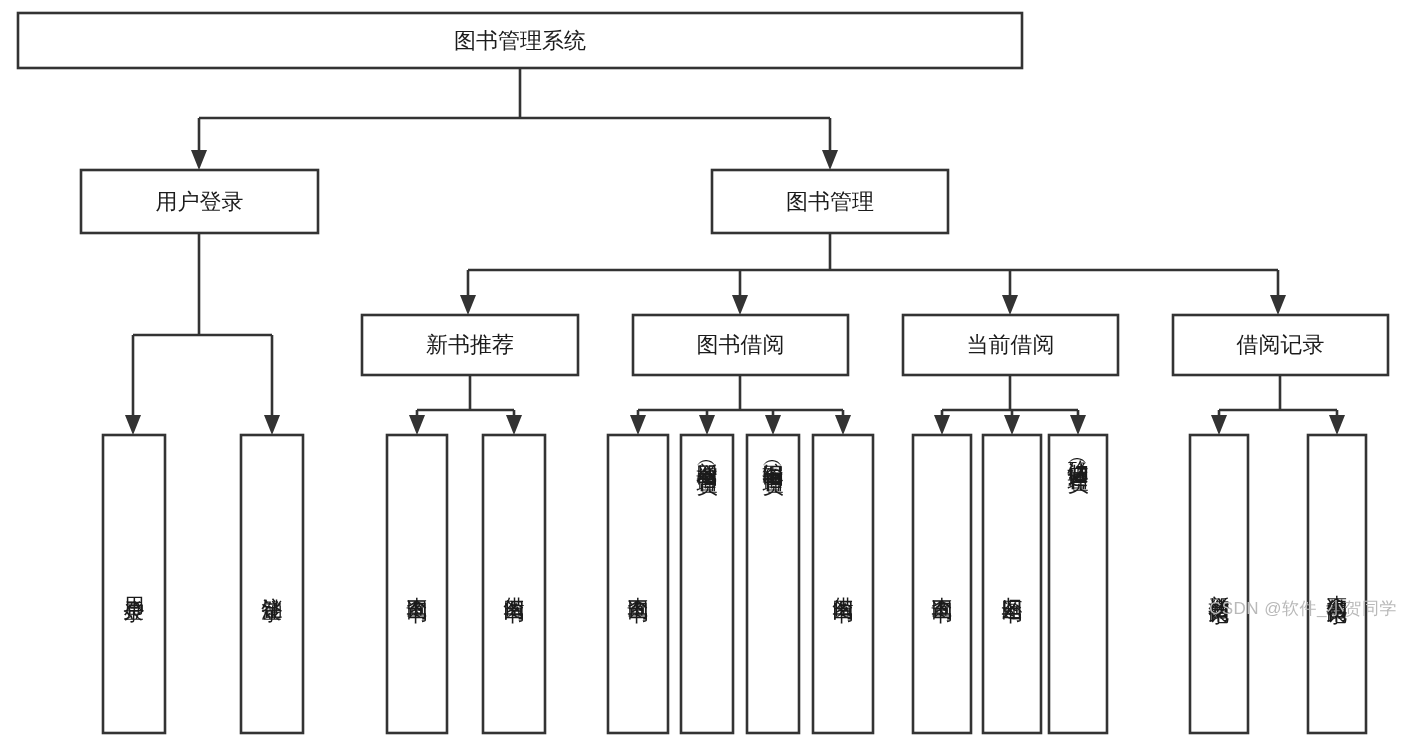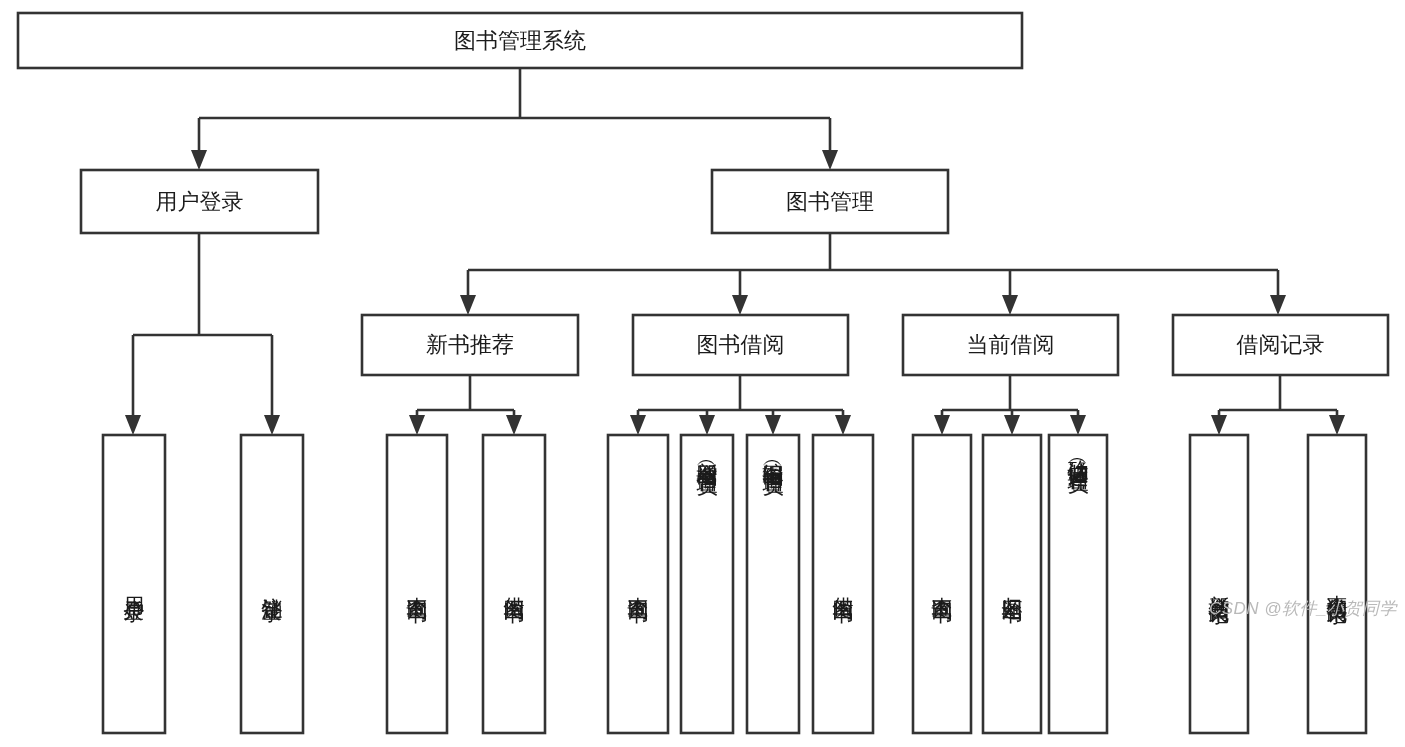--- a/index.html
+++ b/index.html
@@ -67,21 +67,20 @@
   }
   .watermark {
     position: absolute;
     right: 8px;
     bottom: 6px;
     font-family: "Liberation Sans", "DejaVu Sans", sans-serif;
     font-size: 17px;
     color: #b9b9b9;
     letter-spacing: 0.5px;
     white-space: nowrap;
-    font-style: italic;
   }
 </style>
 </head>
 <body>
 
 <div id="diagram-root">
 
   <svg class="flow" viewBox="0 0 1405 747" xmlns="http://www.w3.org/2000/svg">
 
     <g>

